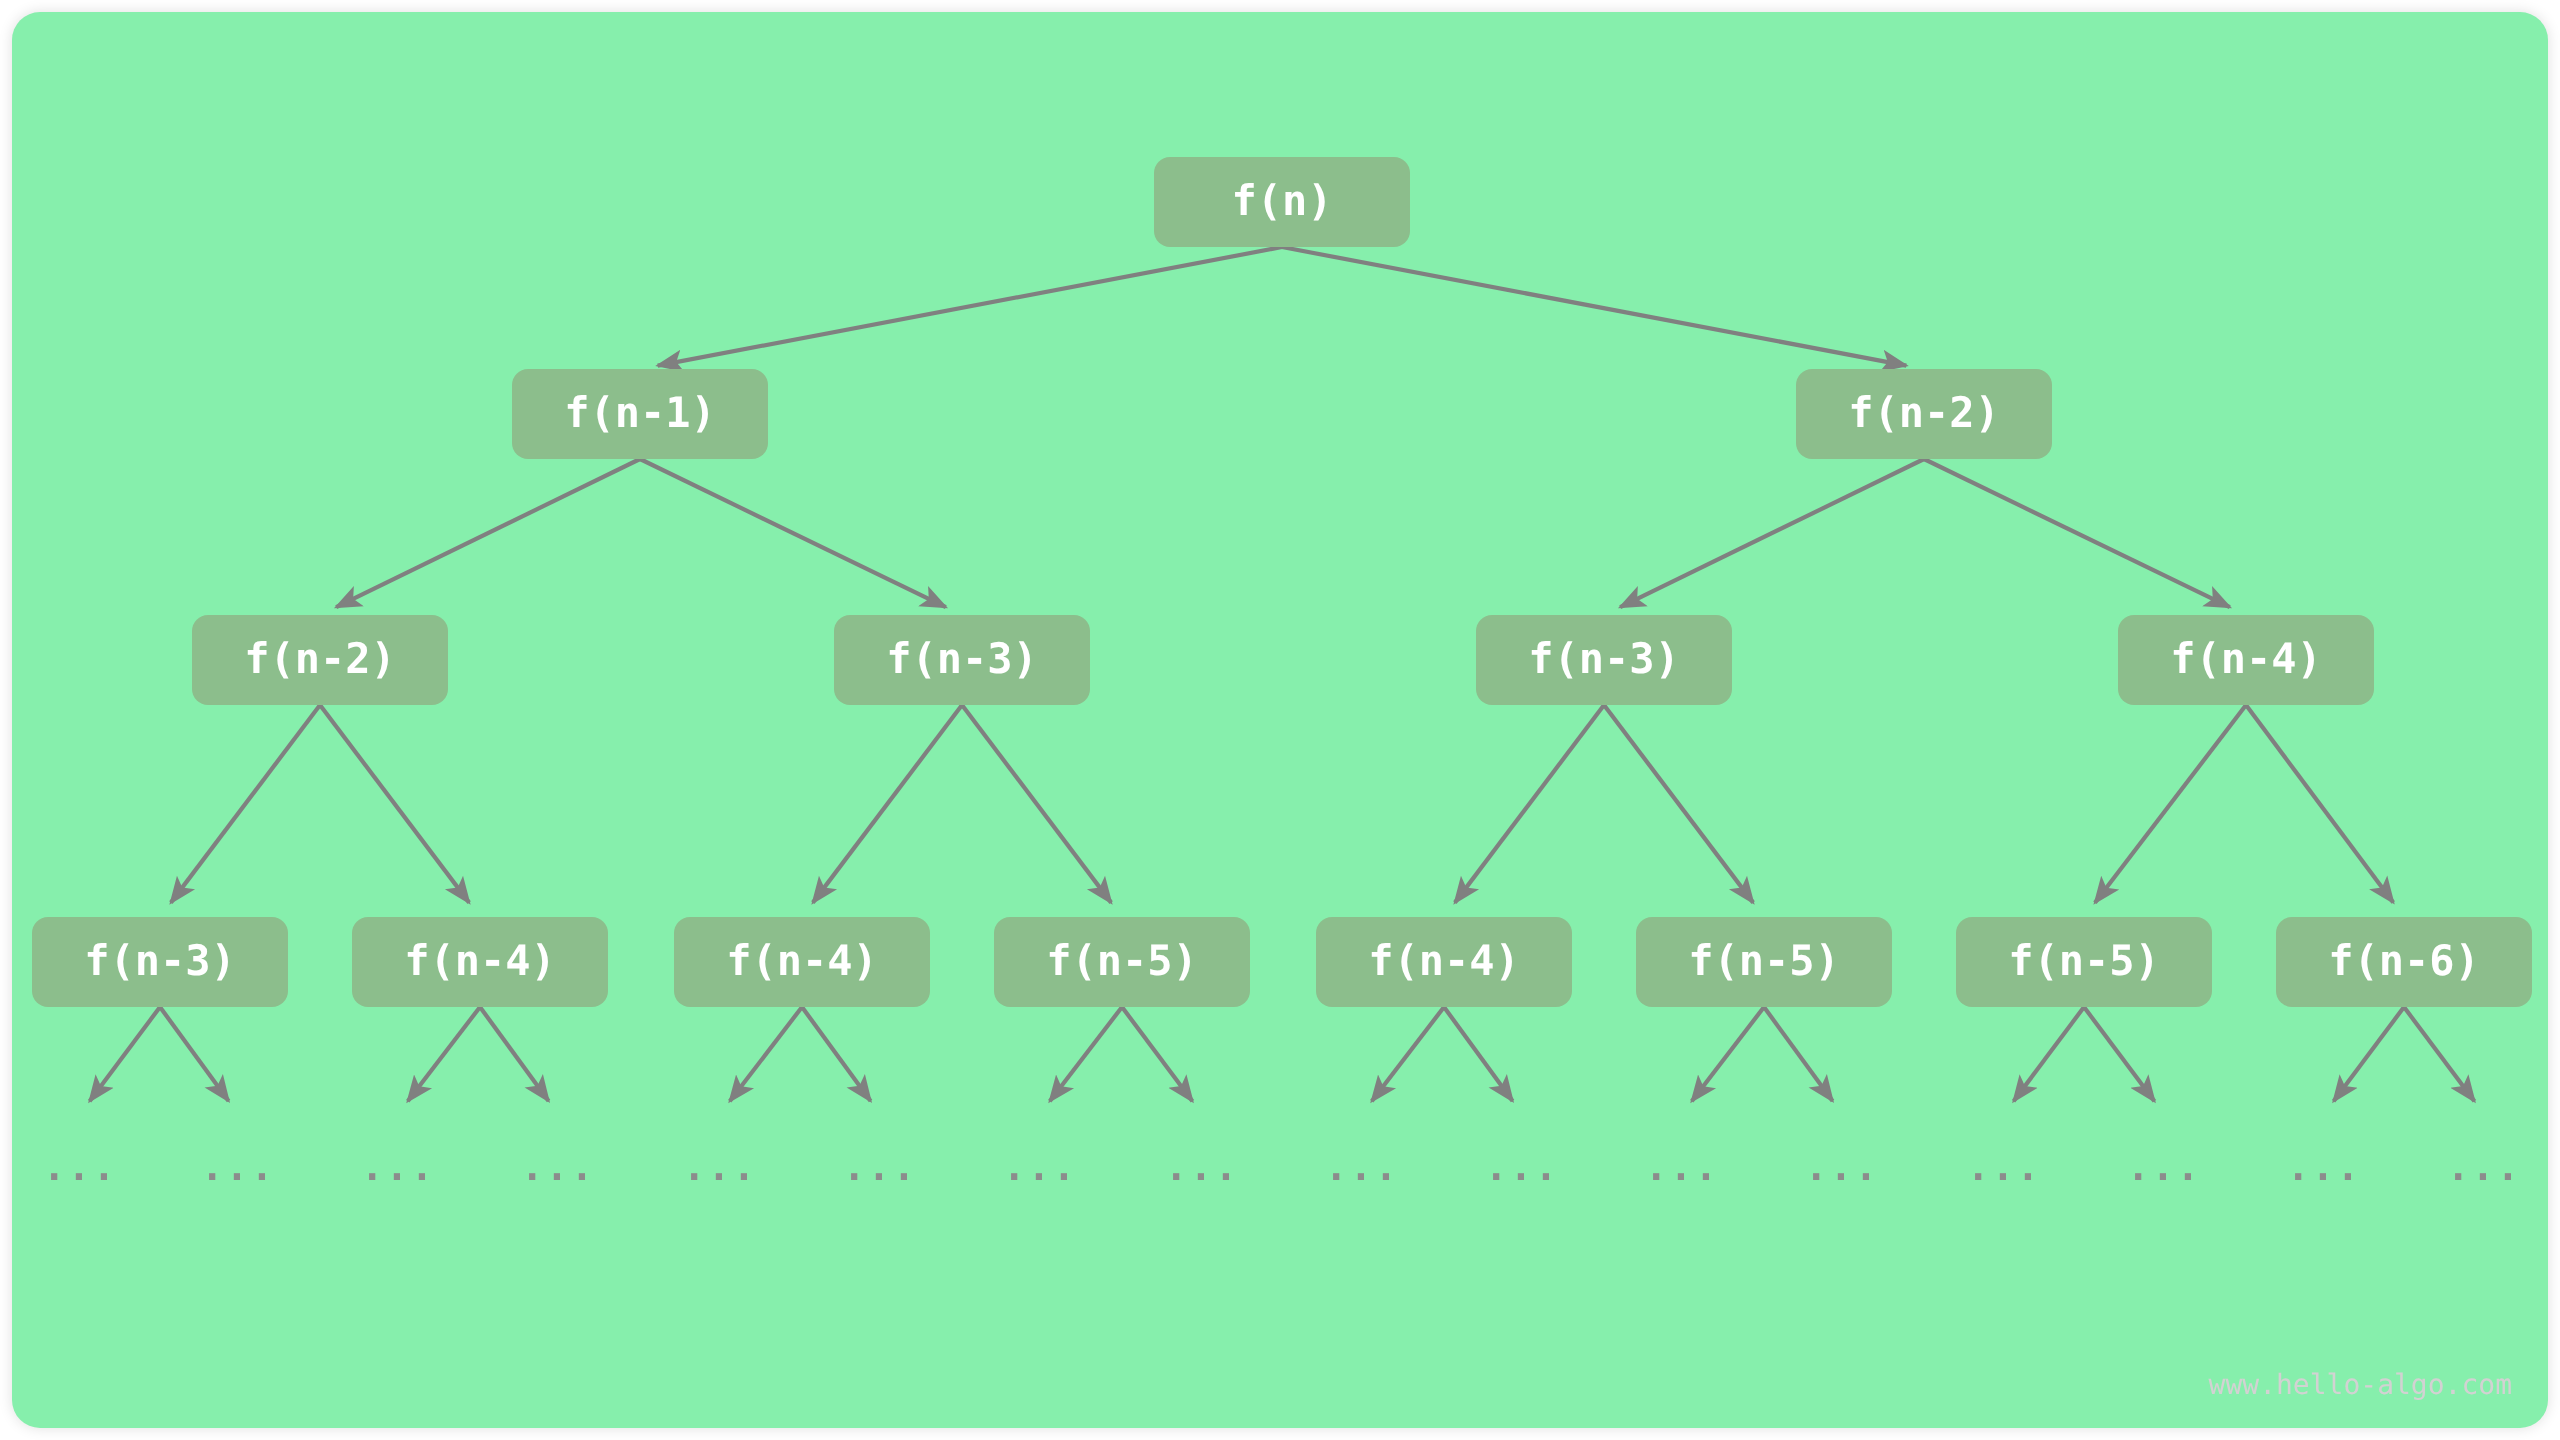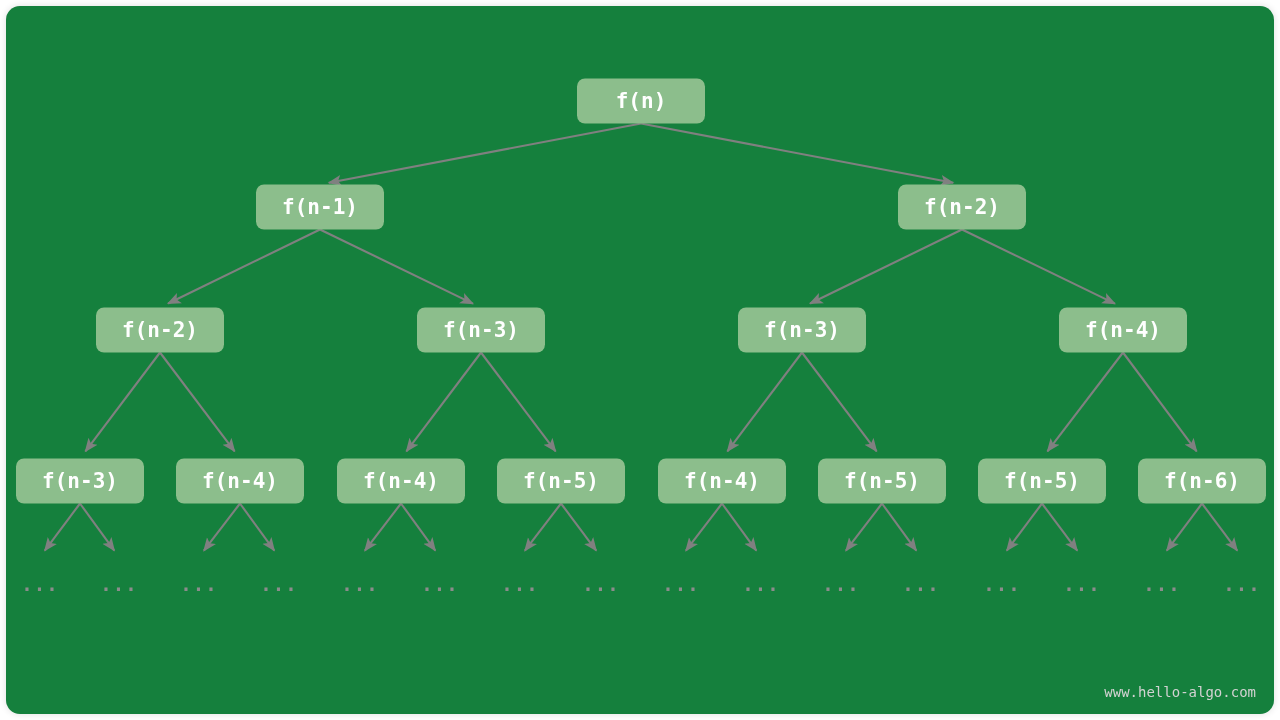--- a/index.html
+++ b/index.html
@@ -10,21 +10,21 @@
     height: 720px;
     background: #ffffff;
     font-family: "DejaVu Sans Mono", monospace;
   }
   #canvas-card {
     position: absolute;
     left: 6px;
     top: 6px;
     width: 1268px;
     height: 708px;
-    background: #15803d;
+    background: #86efac;
     border-radius: 14px;
     box-shadow: 0 0 7px rgba(0,0,0,0.13);
     overflow: hidden;
   }
   #tree-svg {
     position: absolute;
     left: 0;
     top: 0;
     width: 1268px;
     height: 708px;

